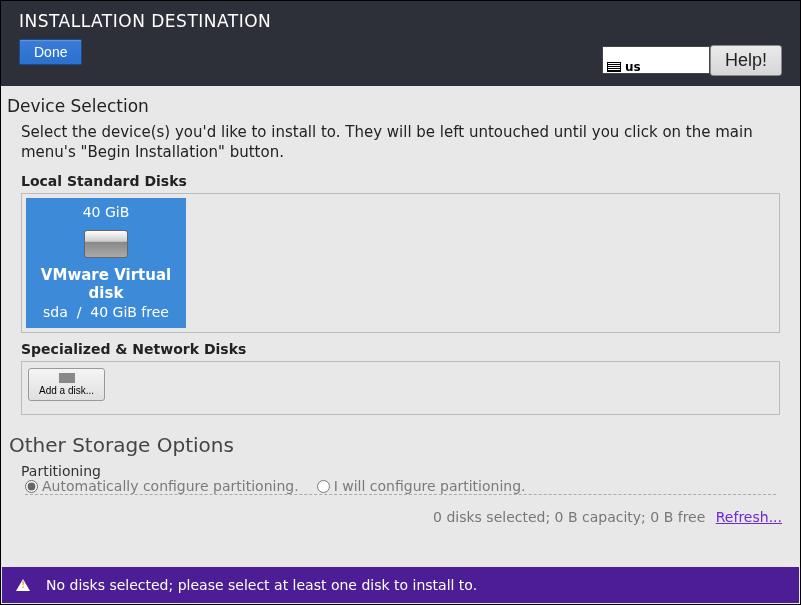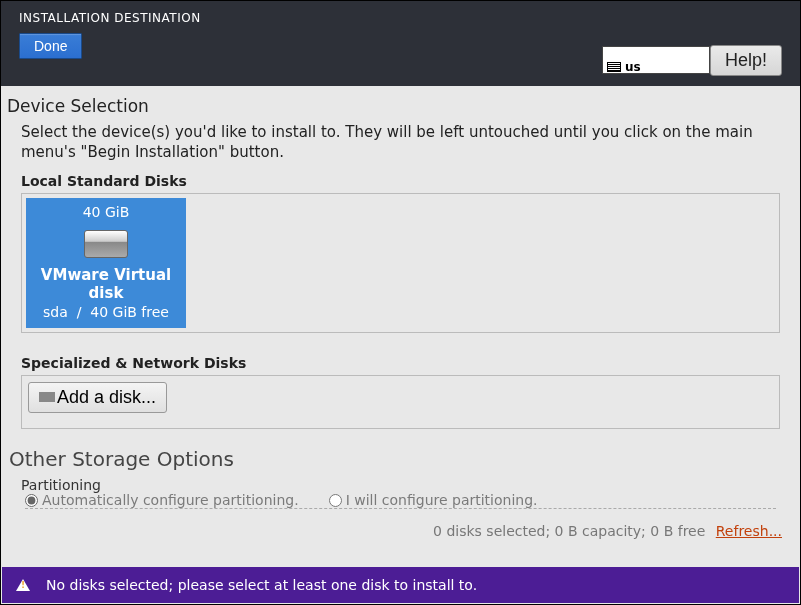--- a/index.html
+++ b/index.html
@@ -11,21 +11,21 @@
   border: 1px solid #000;
   overflow: hidden;
 }
 .header {
   height: 85px;
   background: linear-gradient(#2d3038, #2d3038);
   color: #fff;
   position: relative;
   padding: 10px 18px;
 }
-.header-title { font-size: 12px; font-weight: 500; letter-spacing: 0.5px; }
+.header-title { font-size: 17px; font-weight: 500; letter-spacing: 0.5px; }
 .header-sub { position: absolute; right: 18px; top: 10px; font-size: 16px; font-weight: 400; }
 .done-btn {
   display: inline-block;
   background: linear-gradient(#3a7dd6, #2b6fd0);
   border: 1px solid #1a4a8a;
   border-radius: 1px;
   color: #fff;
   padding: 4px 14px;
   font-size: 14px;
   margin-top: 8px;
@@ -101,53 +101,53 @@
   border: 1px solid #bbb;
   margin: 0 14px;
   padding: 6px;
   min-height: 54px;
 }
 .add-disk-btn {
   background: linear-gradient(#f4f4f4,#e0e0e0);
   border: 1px solid #999;
   border-radius: 3px;
   padding: 4px 10px;
-  font-size: 18px;
+  font-size: 10px;
   display: inline-flex;
-  flex-direction: row;
+  flex-direction: column;
   align-items: center;
   gap: 2px;
   cursor: pointer;
 }
 .add-disk-btn .icon {
   width: 16px; height: 10px;
   background: #888;
 }
 .other-title { font-size: 20px; margin: 18px 0 6px 2px; color: #444; }
 .part-label { font-size: 14px; margin: 0 14px 2px 14px; color: #333; }
 .radio-row {
-  display: flex; gap: 30px; align-items: center;
+  display: flex; gap: 18px; align-items: center;
   margin: 2px 18px;
   color: #7a7a7a;
   font-size: 14px;
   border-bottom: 1px dashed #aaa;
   position: relative;
   top: -2px;
   overflow: hidden;
   height: 16px;
 }
 .radio-row label { display: flex; align-items: center; gap: 4px; white-space: nowrap; }
 .radio-row input[type=radio]{ accent-color: #666; }
 .status-row {
   text-align: right;
   font-size: 14px;
   color: #777;
   padding: 10px 12px 0 0;
 }
-.refresh-link { color: #c2410c; text-decoration: underline; cursor: pointer; margin-left: 6px; }
+.refresh-link { color: #6d28d9; text-decoration: underline; cursor: pointer; margin-left: 6px; }
 .warn-bar {
   position: absolute; left: 1px; right: 1px; bottom: 1px;
   background: #4c1d95;
   color: #fff;
   font-size: 14px;
   padding: 10px 14px;
   display: flex; align-items: center; gap: 16px;
 }
 .warn-icon {
   width: 0; height: 0; border-left: 7px solid transparent; border-right: 7px solid transparent;
@@ -180,21 +180,21 @@
     <div class="disk-item">
       <div class="disk-size">40 GiB</div>
       <div class="disk-img"></div>
       <div class="disk-name">VMware Virtual disk</div>
       <div class="disk-info">
         <span>sda</span>&nbsp;&nbsp;<span>/</span>&nbsp;&nbsp;<span>40 GiB free</span>
       </div>
     </div>
   </div>
 
-  <div class="label" style="margin-top:22px">Specialized &amp; Network Disks</div>
+  <div class="label" style="margin-top:8px">Specialized &amp; Network Disks</div>
   <div class="net-container">
     <button class="add-disk-btn">
       <span class="icon"></span>
       <span>Add a disk...</span>
     </button>
   </div>
 
   <div class="other-title">Other Storage Options</div>
   <div class="part-label">Partitioning</div>
   <div class="radio-row">

